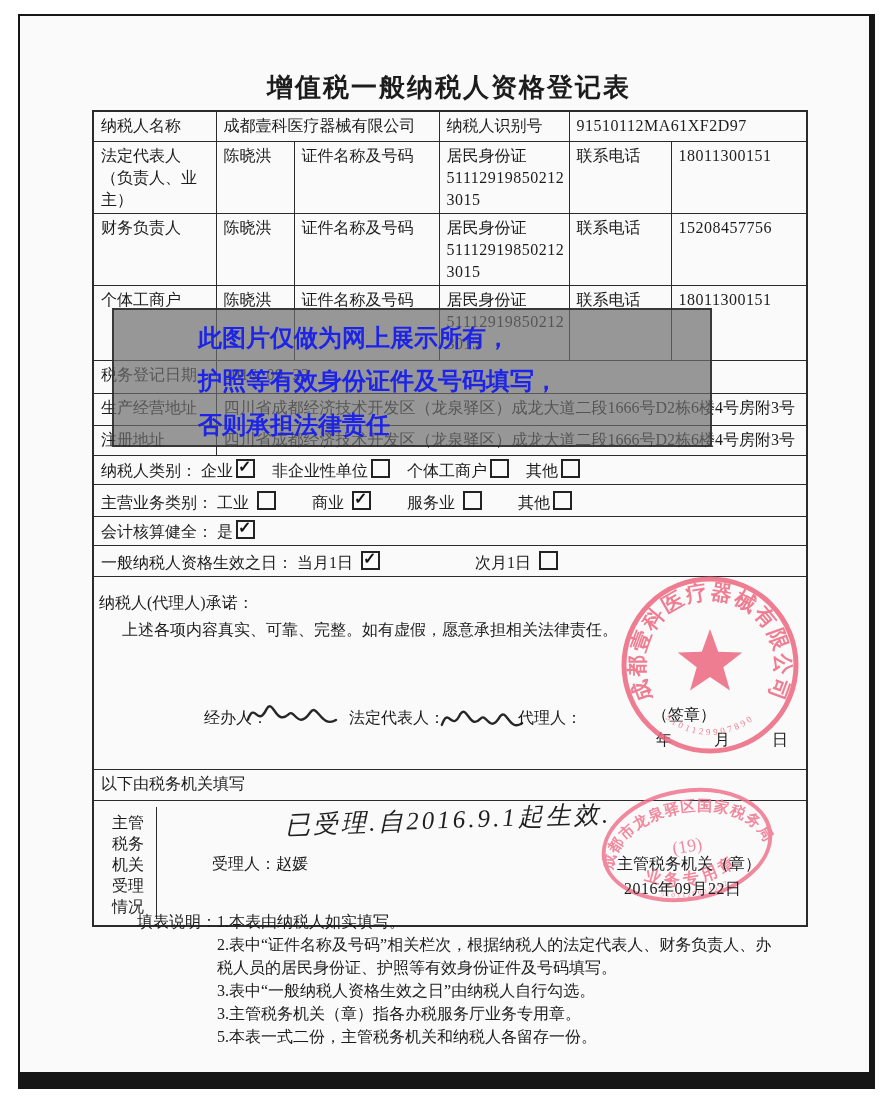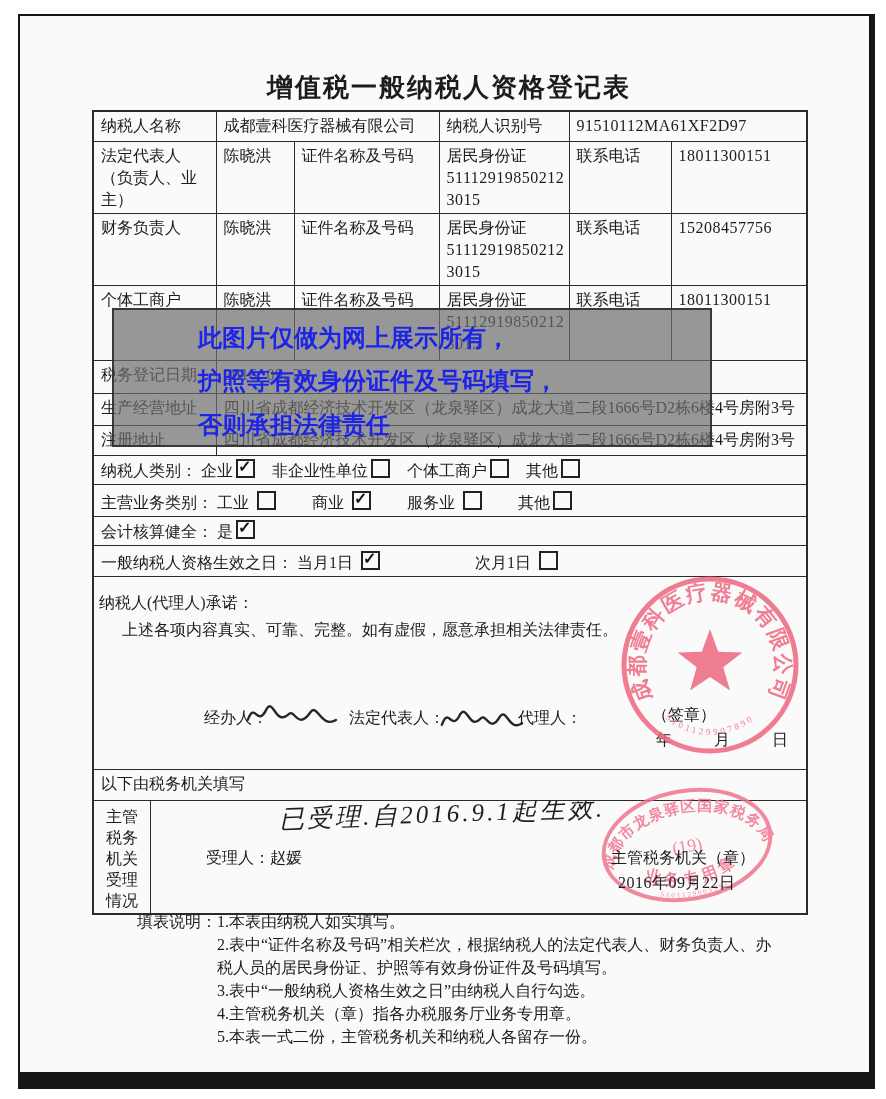--- a/index.html
+++ b/index.html
@@ -45,21 +45,21 @@
   
   .promise-cell{position:relative;height:192px;padding:0 !important;}
   .promise-cell .ph{position:absolute;left:5px;top:15px;}
   .promise-cell .pb{position:absolute;left:28px;top:42px;}
   .sig-label{position:absolute;top:130px;}
   .sig{position:absolute;}
   .sign-hint{position:absolute;left:558px;top:127px;}
   .date-hint{position:absolute;left:562px;top:152px;letter-spacing:13px;}
   
   .tax-header-cell{padding-left:7px !important;}
-  .tax-cell{padding:0 !important;height:112px;}
+  .tax-cell{padding:6px !important;height:112px;}
   .tax-wrap{display:flex;height:100%;}
   .side-label{
     width:56px;border-right:1px solid #2b2b2b;text-align:center;
     white-space:pre-line;line-height:21px;padding-top:5px;flex:none;
   }
   .tax-content{position:relative;flex:1;}
   .hand-note{
     position:absolute;left:128px;top:2px;font-size:25px;letter-spacing:3px;
     transform:rotate(-2deg);color:#1f1f1f;font-style:italic;white-space:nowrap;
   }
@@ -225,21 +225,21 @@
     </tr>
   </tbody>
     </table>
 
   <div class="notes">
     <div class="nlabel">填表说明：</div>
     <div class="nitems">
       <div>1.本表由纳税人如实填写。</div>
       <div>2.表中“证件名称及号码”相关栏次，根据纳税人的法定代表人、财务负责人、办税人员的居民身份证、护照等有效身份证件及号码填写。</div>
       <div>3.表中“一般纳税人资格生效之日”由纳税人自行勾选。</div>
-      <div>4.主管税务机关（章）指各办税服务厅业务专用章。</div>
+      <div>3.主管税务机关（章）指各办税服务厅业务专用章。</div>
       <div>5.本表一式二份，主管税务机关和纳税人各留存一份。</div>
     </div>
   </div>
 
   <svg class="seal seal-company" width="190" height="190" viewBox="0 0 190 190">
     <defs>
       <path id="arcTop" d="M 37.8 128 A 66 66 0 1 1 152.2 128"></path>
       <path id="arcBottom" d="M 37.7 135.1 A 70 70 0 0 0 152.3 135.1"></path>
     </defs>
     <circle cx="95" cy="95" r="86" fill="none" stroke="#ee6880" stroke-width="5"></circle>

